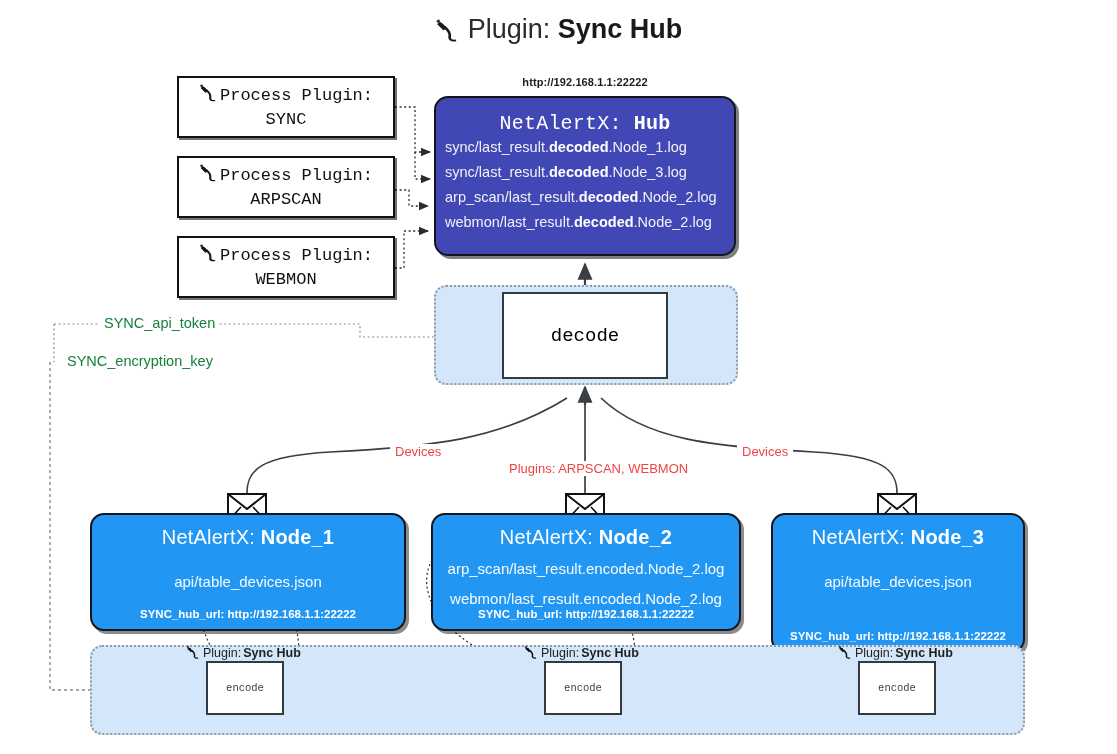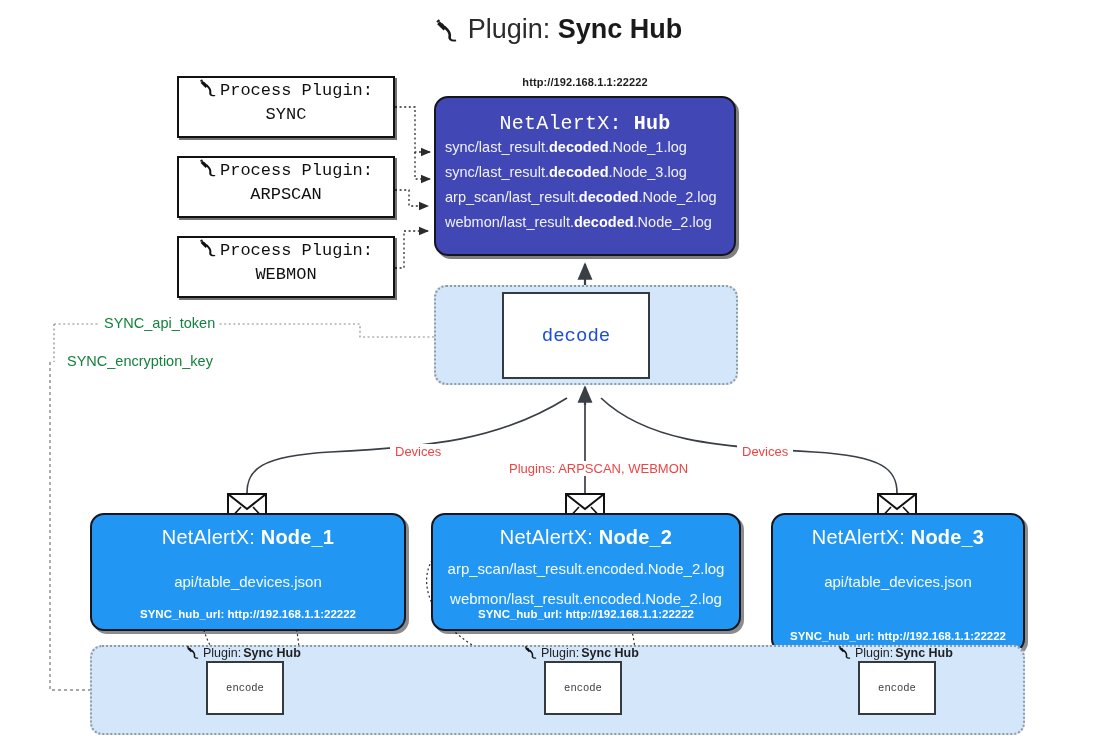--- a/index.html
+++ b/index.html
@@ -25,21 +25,21 @@
   #title .t-light{font-weight:400;}
   #title .t-bold{font-weight:bold;color:#1a1a1a;}
 
   
   .proc-box{
     width:218px;height:62px;
     background:#ffffff;border:2px solid #111111;
     box-shadow:2px 2px 0 rgba(0,0,0,.55);
     font-family:"Liberation Mono","DejaVu Sans Mono",monospace;
     font-size:17px;color:#101010;line-height:1.32;
-    display:flex;flex-direction:column;align-items:center;
+    display:flex;flex-direction:column;align-items:center;justify-content:center;
   }
   .proc-box .l1{display:flex;align-items:center;gap:1px;white-space:nowrap;}
   .proc-box .l2{white-space:nowrap;}
   #proc-sync{left:177px;top:76px;}
   #proc-arpscan{left:177px;top:156px;}
   #proc-webmon{left:177px;top:236px;}
 
   
   #hub-url{
     left:440px;top:76px;width:290px;text-align:center;
@@ -63,25 +63,25 @@
     padding-left:9px;white-space:nowrap;
   }
   #hub .row b{font-weight:bold;color:#ffffff;}
 
   
   #decode-group{
     left:434px;top:285px;width:304px;height:100px;
     background:#d4e7fa;border:2px dotted #8f9aa5;border-radius:12px;
   }
   #decode-box{
-    left:502px;top:292px;width:148px;height:87px;
+    left:502px;top:292px;width:166px;height:87px;
     background:#ffffff;border:2px solid #333a40;
     display:flex;align-items:center;justify-content:center;
     font-family:"Liberation Mono","DejaVu Sans Mono",monospace;
-    font-size:19px;color:#1d4ed8;
+    font-size:19px;color:#000000;
   }
 
   
   .key-label{
     font-size:14.5px;color:#15803d;background:#ffffff;
     padding:0 4px;white-space:nowrap;
   }
   #lbl-api{left:100px;top:315px;}
   #lbl-enc{left:63px;top:353px;}
 

